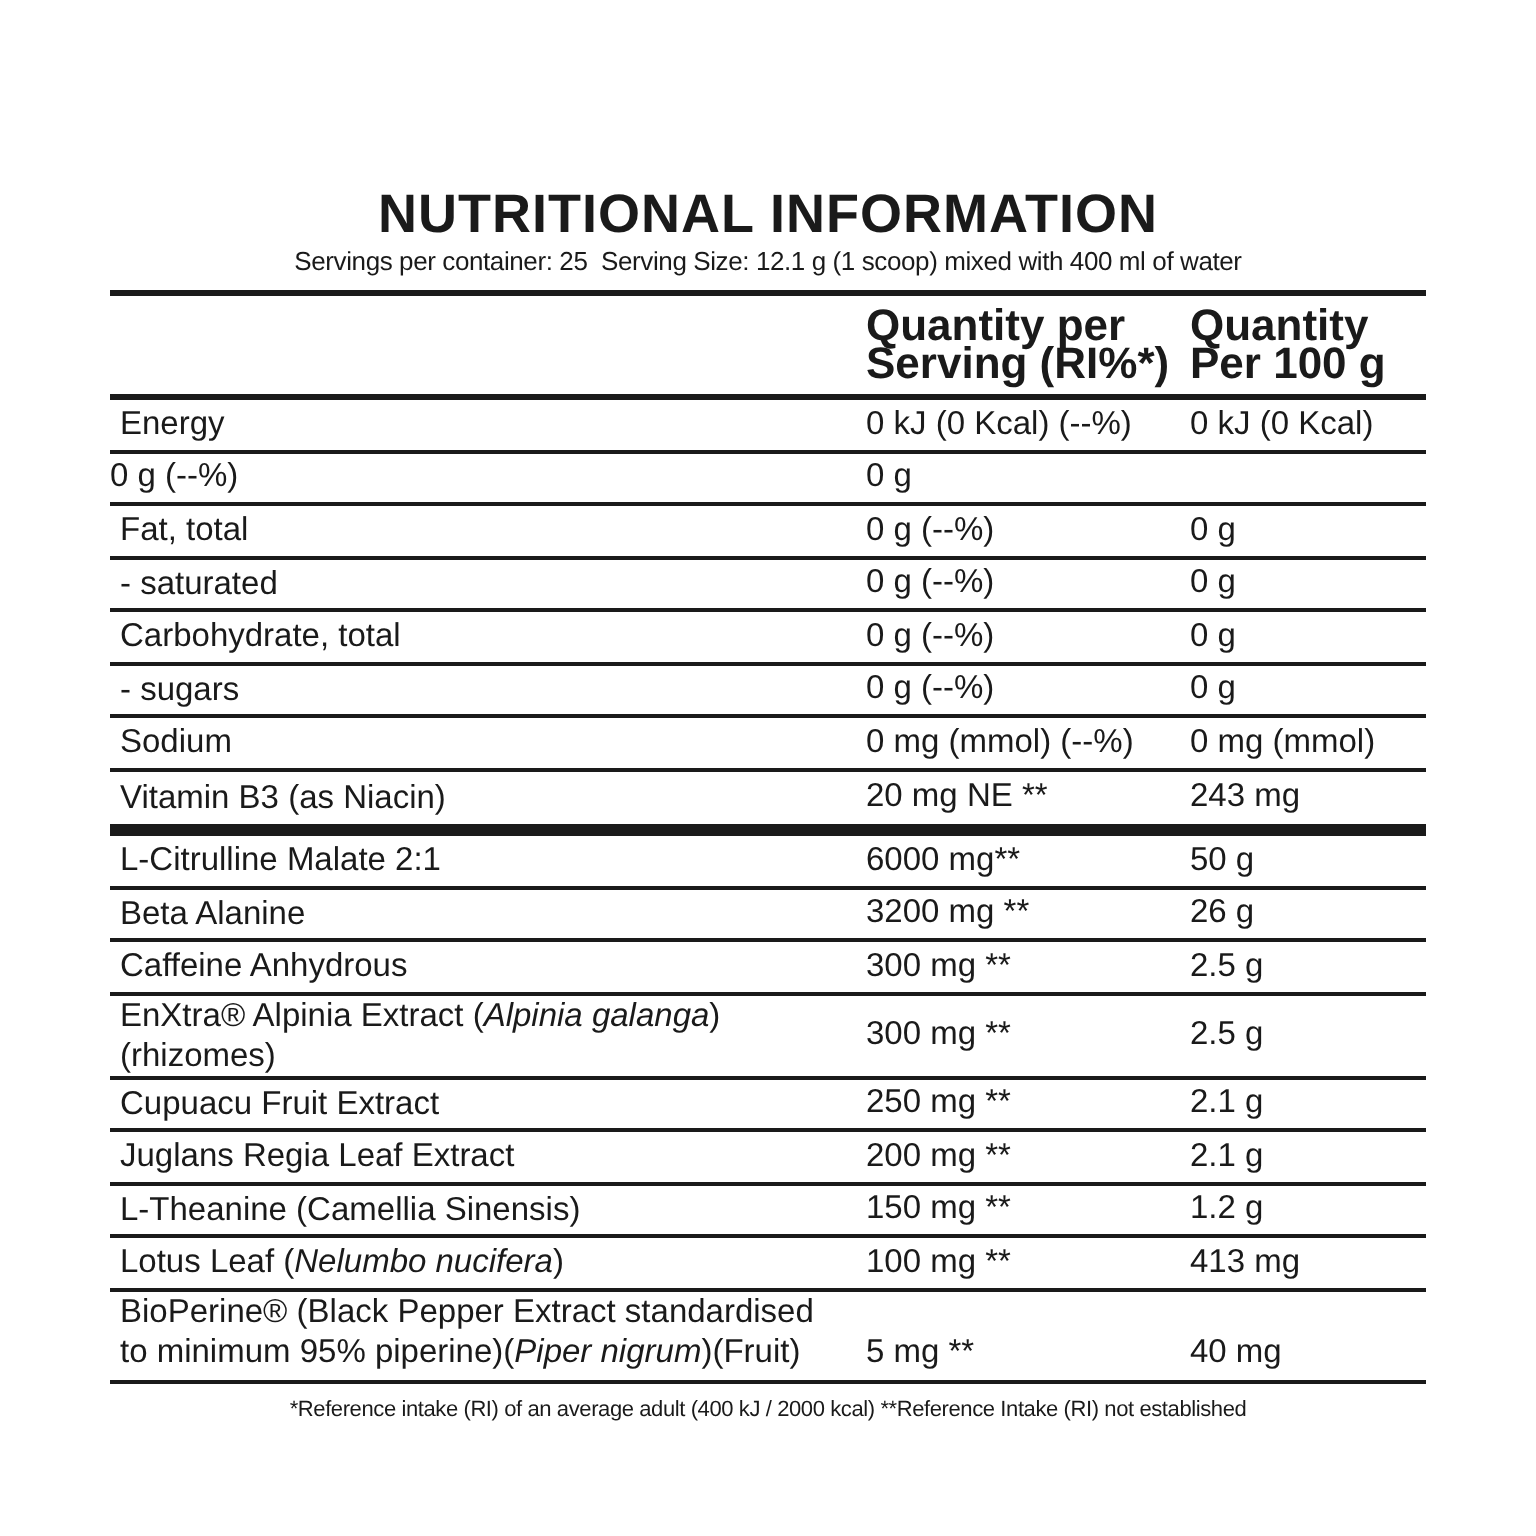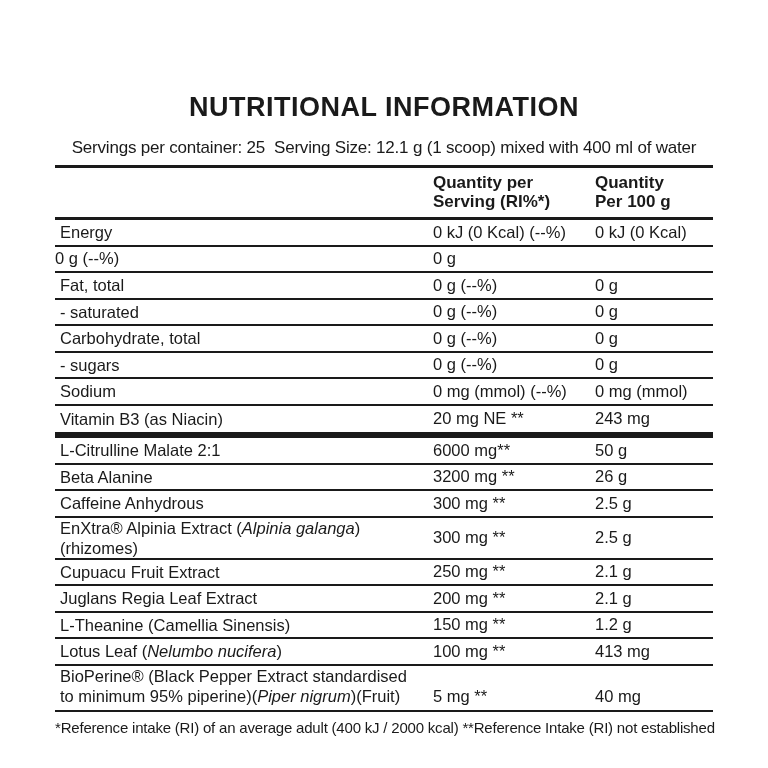--- a/index.html
+++ b/index.html
@@ -16,38 +16,38 @@
   }
   .title {
     text-align: center;
     font-size: 27px;
     font-weight: bold;
     letter-spacing: 0.5px;
     line-height: 30px;
   }
   .subtitle {
     text-align: center;
-    font-size: 17px;
-    margin-top: 16px;
+    font-size: 13px;
+    margin-top: 1px;
     white-space: nowrap;
     letter-spacing: -0.2px;
   }
   .ntable {
     margin-top: 7px;
     border-top: 3px solid #1a1a1a;
   }
   .hdr-row {
     display: grid;
     grid-template-columns: 378px 162px 1fr;
     border-bottom: 3px solid #1a1a1a;
     padding: 5px 0 6px 0;
   }
   .hdr-cell {
     font-weight: bold;
-    font-size: 17px;
+    font-size: 22px;
     line-height: 19px;
     white-space: pre-line;
   }
   .row {
     display: grid;
     grid-template-columns: 378px 162px 1fr;
     align-items: center;
     min-height: 26.5px;
     border-bottom: 2px solid #1a1a1a;
     font-size: 16.5px;
@@ -63,21 +63,21 @@
     white-space: pre-line;
     line-height: 20px;
   }
   .cell-label i { font-style: italic; }
   .divider {
     height: 6px;
     background: #1a1a1a;
   }
   .footnote {
     text-align: center;
-    font-size: 15px;
+    font-size: 11px;
     padding: 7px 0;
     white-space: nowrap;
     letter-spacing: -0.2px;
   }
 </style>
 </head>
 <body>
 
 <div class="sheet">
   <div class="title">NUTRITIONAL INFORMATION</div>

